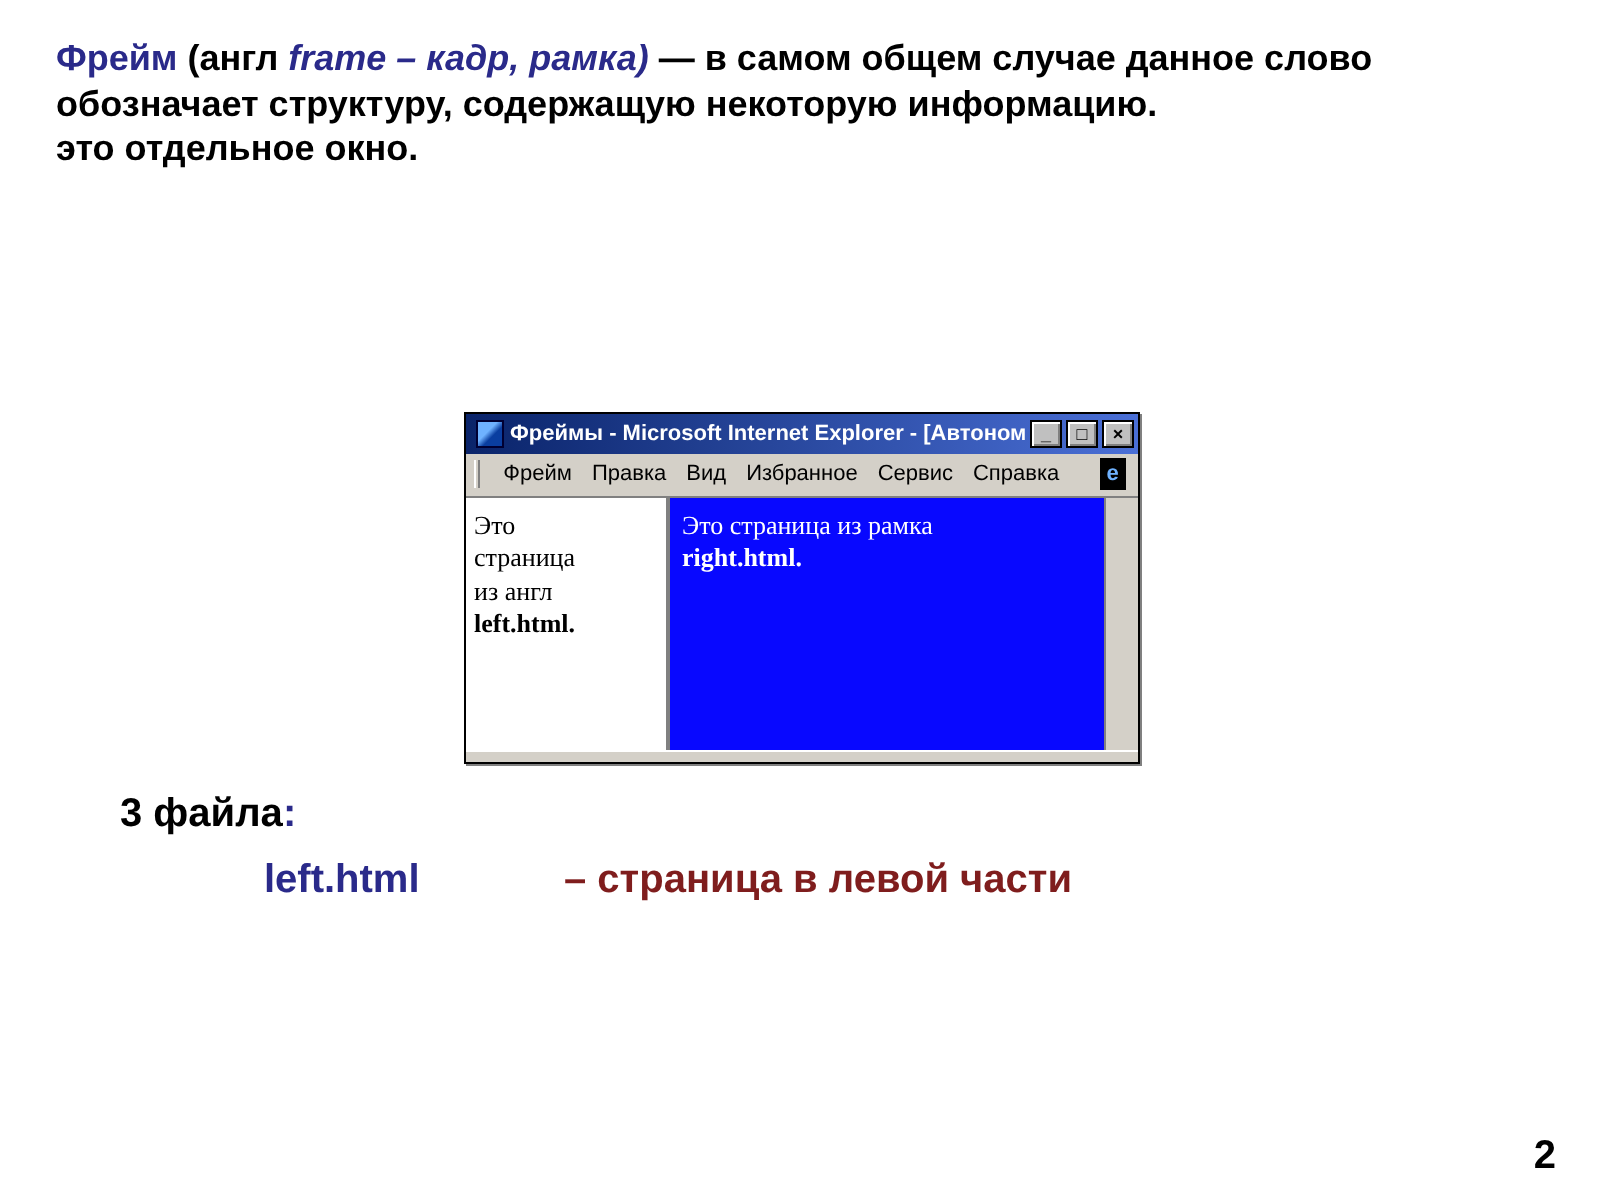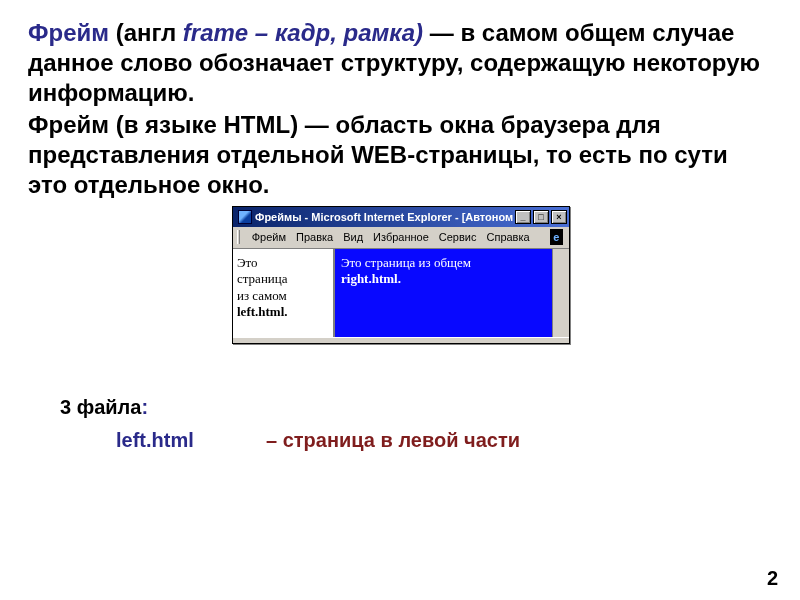--- a/index.html
+++ b/index.html
@@ -6,21 +6,21 @@
   body {
     width: 800px;
     height: 600px;
     background: #fff;
     font-family: Arial, Helvetica, sans-serif;
     position: relative;
     overflow: hidden;
   }
   .slide {
     padding: 18px 28px 0 28px;
-    font-size: 24px;
+    font-size: 18px;
     font-weight: bold;
     line-height: 1.25;
     color: #000;
   }
   .term { color: #2a2a8a; }
   .italic { font-style: italic; }
   .para2 { margin-top: 2px; }
 
   
   .ie-window {
@@ -81,21 +81,21 @@
     margin-right: 2px;
   }
   .menubar .ie-logo {
     width: 20px; height: 16px;
     background: #000;
     display: flex; align-items: center; justify-content: center;
     color: #6fb2ff; font-size: 11px; font-weight: bold;
   }
   .content {
     display: flex;
-    height: 88px;
+    height: 126px;
   }
   .frame-left {
     width: 102px;
     background: #fff;
     color: #000;
     font-family: "Times New Roman", serif;
     font-size: 13px;
     padding: 6px 4px;
     border-right: 2px solid #808080;
     line-height: 1.25;
@@ -130,21 +130,21 @@
     left: 60px;
     top: 396px;
     font-size: 20px;
     font-weight: bold;
     color: #000;
     text-align: right;
   }
   .filelabel span.colon { color: #2a2a8a; }
   .filetable {
     position: absolute;
-    left: 116px;
+    left: 132px;
     top: 426px;
     font-size: 20px;
     font-weight: bold;
     line-height: 1.45;
   }
   .filetable .row { display: flex; }
   .filetable .fname { width: 150px; }
   .filetable .fname.blue { color: #2a2a8a; }
   .filetable .fname.red { color: #c00000; }
   .filetable .fdesc { color: #7f1d1d; }
@@ -159,21 +159,20 @@
   }
 </style>
 </head>
 <body>
 
 <div class="slide">
   <p>
     <span class="term">Фрейм</span>
     <span>(англ </span><span class="italic term">frame – кадр, рамка)</span><span>  — в самом общем случае данное слово обозначает структуру, содержащую некоторую информацию.</span>
   </p>
-  <p class="para2">Фрейм (в языке HTML) — область окна браузера для представления отдельной WEB-страницы, то есть по   сути</p>
   <p>это отдельное окно.</p>
 </div>
 
 <div class="ie-window">
   <div class="titlebar">
     <div class="tb-icon"></div>
     <div class="tb-title">Фреймы - Microsoft Internet Explorer - [Автоном...</div>
     <div class="tb-btn">_</div>
     <div class="tb-btn">□</div>
     <div class="tb-btn">×</div>
@@ -186,25 +185,25 @@
     <span>Избранное</span>
     <span>Сервис</span>
     <span>Справка</span>
     <div class="sep"></div>
     <div class="ie-logo">e</div>
   </div>
   <div class="content">
     <div class="frame-left">
       <div>Это</div>
       <div>страница</div>
-      <div>из самом</div>
+      <div>из англ</div>
       <div><b>left.html.</b></div>
     </div>
     <div class="frame-right">
-      <div>Это страница из общем</div>
+      <div>Это страница из рамка</div>
       <div><b>right.html.</b></div>
     </div>
   </div>
   <div class="statusbar"></div>
 </div>
 
 <div class="filelabel">
   <span>3 файла</span><span class="colon">:</span>
 </div>
 

